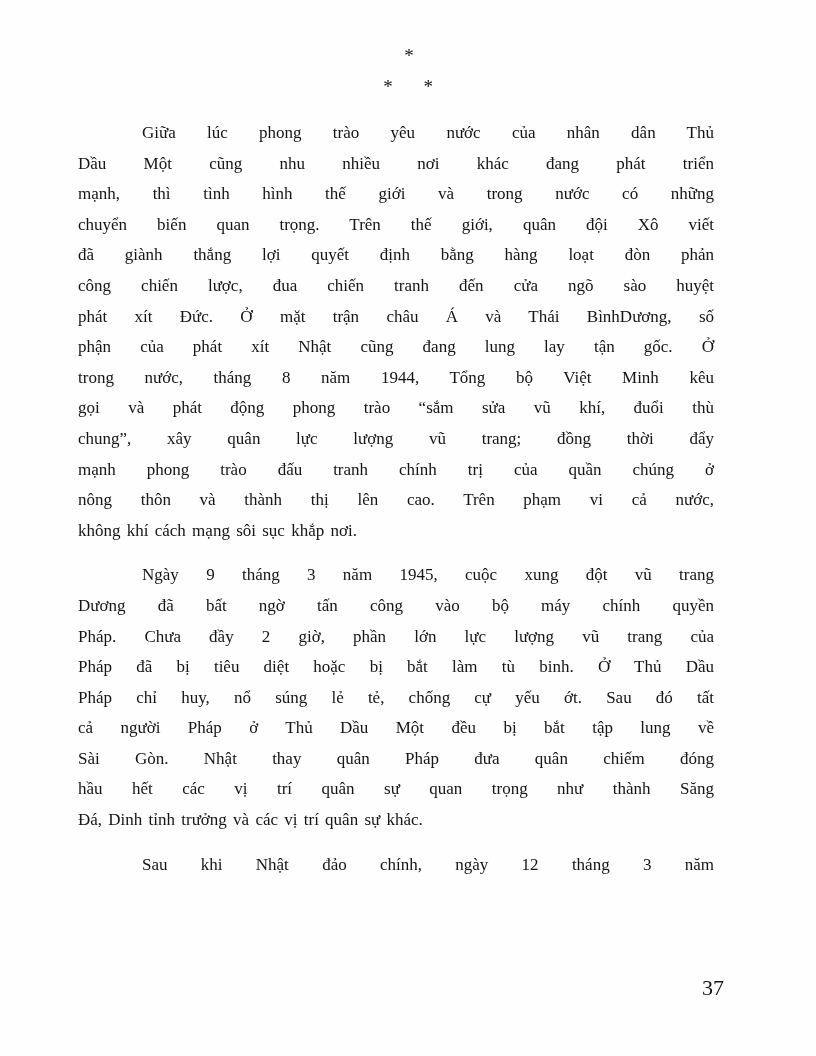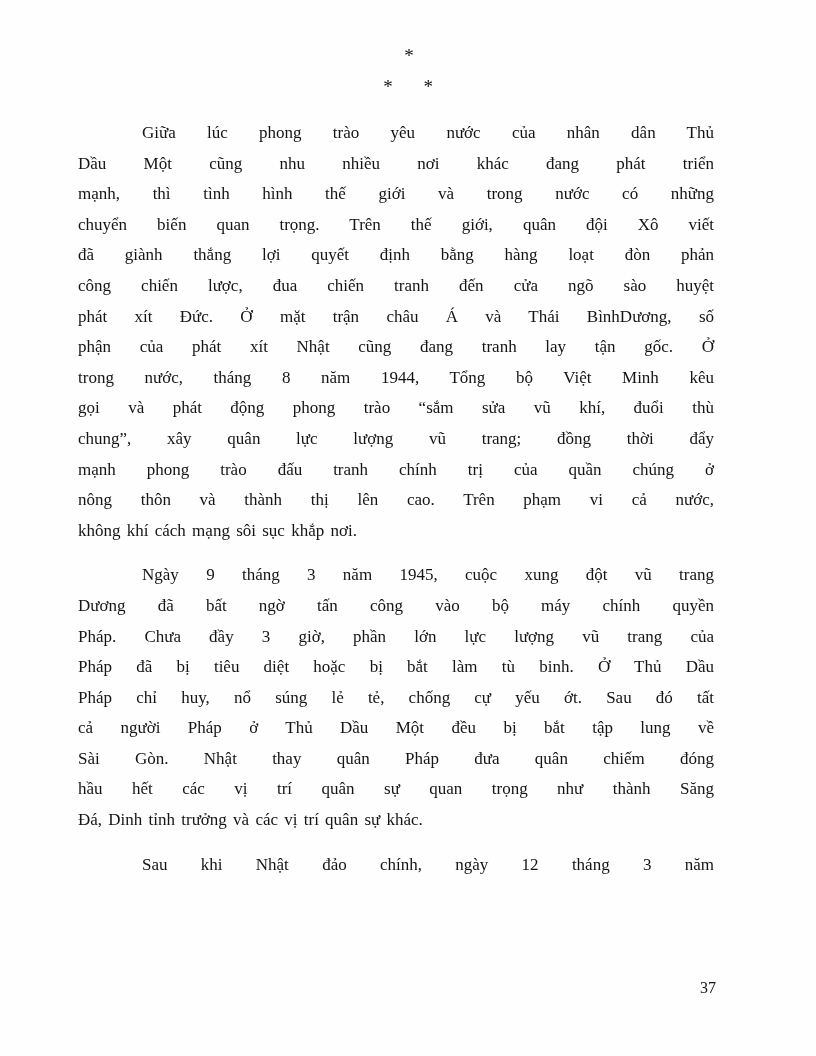--- a/index.html
+++ b/index.html
@@ -54,22 +54,22 @@
   }
   .line.first {
     padding-left: 64px;
   }
   .line.last {
     text-align-last: left;
   }
   .page-number {
     position: absolute;
     top: 974px;
-    right: 100px;
-    font-size: 16px;
+    right: 92px;
+    font-size: 22px;
     line-height: 28px;
   }
 </style>
 </head>
 <body>
 
 <div class="page">
 
   <div class="dinkus">
     <span class="star-top">*</span>
@@ -81,32 +81,32 @@
 
   <div class="text-block">
       <div class="paragraph">
         <div class="line first">Giữa lúc phong trào yêu nước của nhân dân Thủ</div>
         <div class="line">Dầu Một cũng nhu nhiều nơi khác đang phát triển</div>
         <div class="line">mạnh, thì tình hình thế giới và trong nước có những</div>
         <div class="line">chuyển biến quan trọng. Trên thế giới, quân đội Xô viết</div>
         <div class="line">đã giành thắng lợi quyết định bằng hàng loạt đòn phản</div>
         <div class="line">công chiến lược, đua chiến tranh đến cửa ngõ sào huyệt</div>
         <div class="line">phát xít Đức. Ở mặt trận châu Á và Thái BìnhDương, số</div>
-        <div class="line">phận của phát xít Nhật cũng đang tranh lay tận gốc. Ở</div>
+        <div class="line">phận của phát xít Nhật cũng đang lung lay tận gốc. Ở</div>
         <div class="line">trong nước, tháng 8 năm 1944, Tổng bộ Việt Minh kêu</div>
         <div class="line">gọi và phát động phong trào “sắm sửa vũ khí, đuổi thù</div>
         <div class="line">chung”, xây quân lực lượng vũ trang; đồng thời đẩy</div>
         <div class="line">mạnh phong trào đấu tranh chính trị của quần chúng ở</div>
         <div class="line">nông thôn và thành thị lên cao. Trên phạm vi cả nước,</div>
         <div class="line last">không khí cách mạng sôi sục khắp nơi.</div>
       </div>
       <div class="paragraph">
         <div class="line first">Ngày 9 tháng 3 năm 1945, cuộc xung đột vũ trang</div>
         <div class="line">Dương đã bất ngờ tấn công vào bộ máy chính quyền</div>
-        <div class="line">Pháp. Chưa đầy 3 giờ, phần lớn lực lượng vũ trang của</div>
+        <div class="line">Pháp. Chưa đầy 2 giờ, phần lớn lực lượng vũ trang của</div>
         <div class="line">Pháp đã bị tiêu diệt hoặc bị bắt làm tù binh. Ở Thủ Dầu</div>
         <div class="line">Pháp chỉ huy, nổ súng lẻ tẻ, chống cự yếu ớt. Sau đó tất</div>
         <div class="line">cả người Pháp ở Thủ Dầu Một đều bị bắt tập lung về</div>
         <div class="line">Sài Gòn. Nhật thay quân Pháp đưa quân chiếm đóng</div>
         <div class="line">hầu hết các vị trí quân sự quan trọng như thành Săng</div>
         <div class="line last">Đá, Dinh tỉnh trưởng và các vị trí quân sự khác.</div>
       </div>
       <div class="paragraph">
         <div class="line first">Sau khi Nhật đảo chính, ngày 12 tháng 3 năm</div>
       </div>

